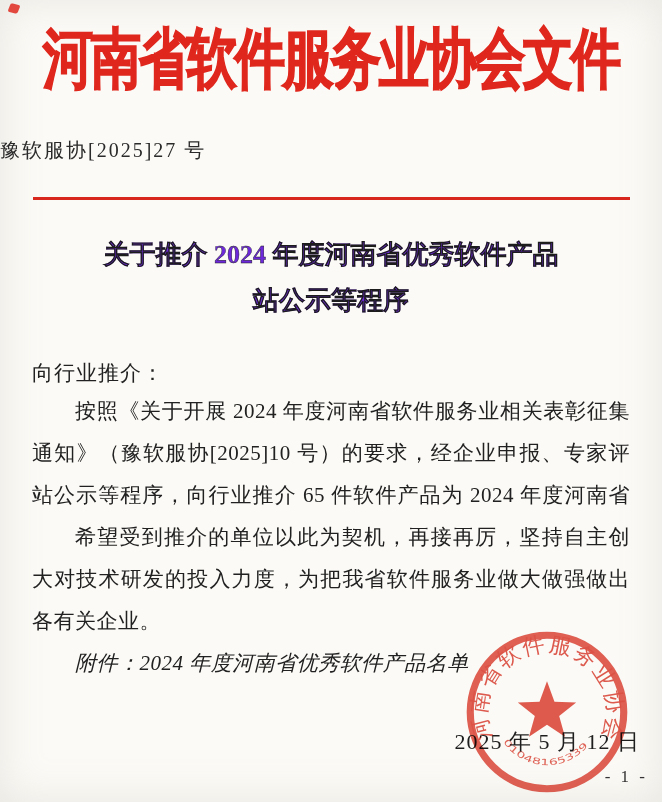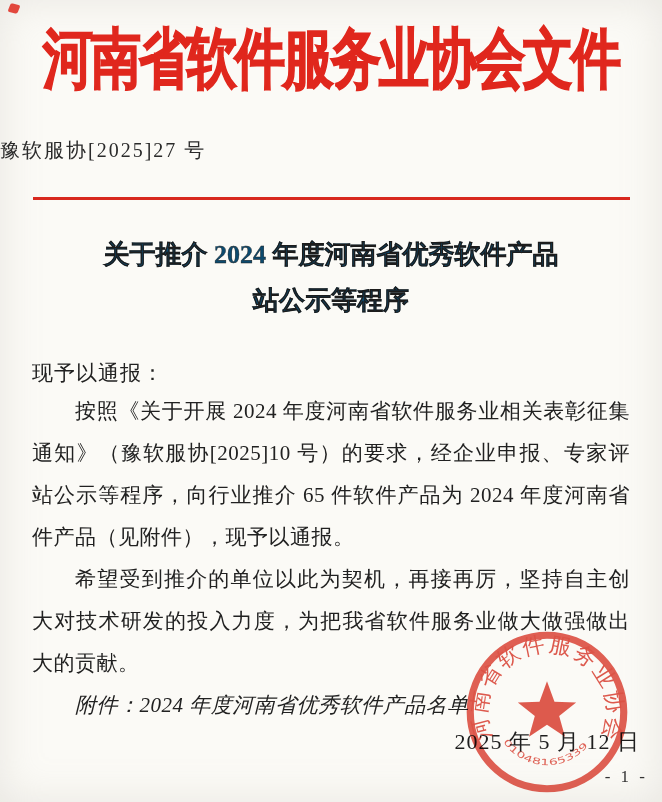--- a/index.html
+++ b/index.html
@@ -43,21 +43,21 @@
   .red-line {
     position:absolute; top:197px; left:33px;
     width:597px; height:3px;
     background:#d8281e;
   }
   .doc-title {
     position:absolute; top:232px; left:0; width:100%;
     text-align:center;
     font-size:26px; font-weight:bold;
     line-height:46px;
-    color:#0c4a6e;
+    color:#6d28d9;
     -webkit-text-stroke:.4px #1c1c1c;
   }
   .salutation {
     position:absolute; top:359px; left:32px;
     font-size:21px; letter-spacing:1px;
   }
   .body-block {
     position:absolute; top:390px; left:32px;
     width:598px;
     font-size:21px;
@@ -111,34 +111,33 @@
 
   <div class="doc-number">豫软服协[2025]27 号</div>
 
   <div class="red-line"></div>
 
   <div class="doc-title">
     <div>关于推介 2024 年度河南省优秀软件产品</div>
     <div>站公示等程序</div>
   </div>
 
-  <div class="salutation">现予以通报：</div>
+  <div class="salutation">向行业推介：</div>
 
   <div class="body-block">
     <div id="paragraphs">
         <div>
           <div class="line indent fill">按照《关于开展 2024 年度河南省软件服务业相关表彰征集工作的</div>
           <div class="line fill">通知》（豫软服协[2025]10 号）的要求，经企业申报、专家评审和网</div>
           <div class="line fill">站公示等程序，向行业推介 65 件软件产品为 2024 年度河南省优秀软</div>
-          <div class="line">件产品（见附件），现予以通报。</div>
         </div>
         <div>
           <div class="line indent fill">希望受到推介的单位以此为契机，再接再厉，坚持自主创新，加</div>
           <div class="line fill">大对技术研发的投入力度，为把我省软件服务业做大做强做出新的更</div>
-          <div class="line">大的贡献。</div>
+          <div class="line">各有关企业。</div>
         </div>
       </div>
     <div class="attachment-line">附件：2024 年度河南省优秀软件产品名单</div>
   </div>
 
   <div class="doc-date">2025 年 5 月 12 日</div>
 
   <div class="page-number">- 1 -</div>
 
   <svg class="seal" viewBox="0 0 172 172" xmlns="http://www.w3.org/2000/svg">

